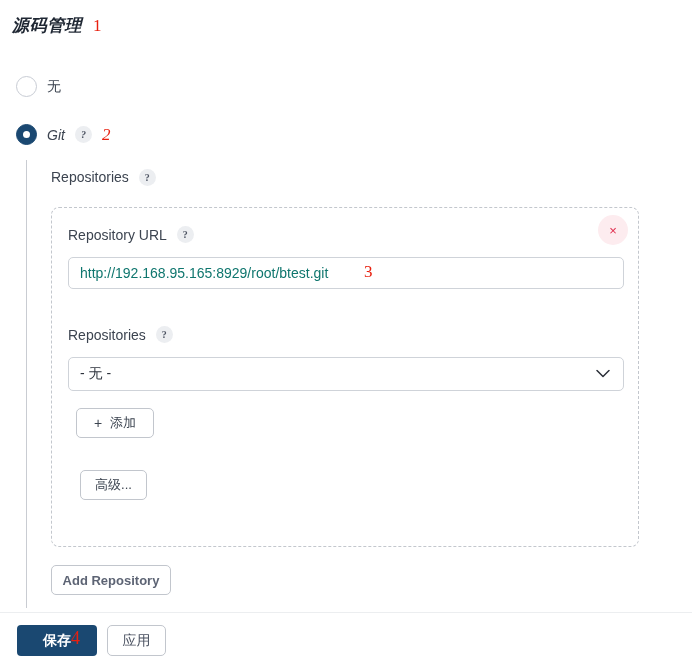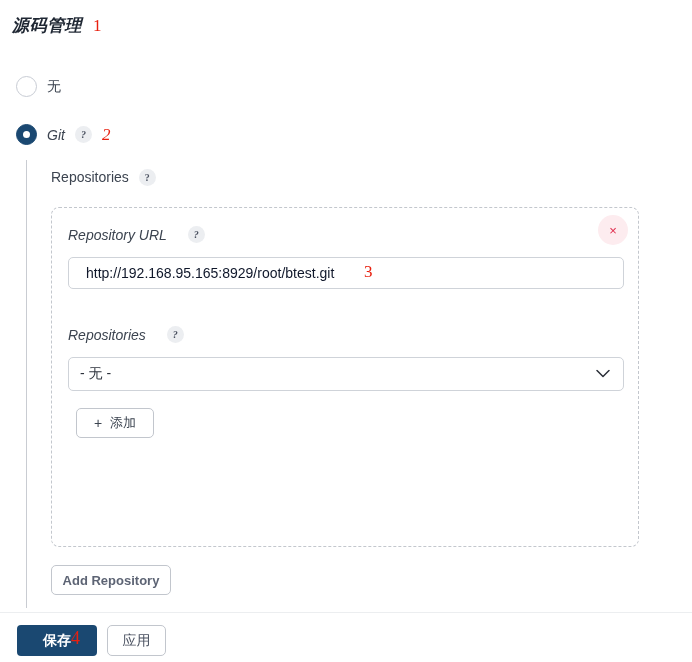--- a/index.html
+++ b/index.html
@@ -150,42 +150,41 @@
   .delete-btn .x {
     color: #e02b4c;
     font-size: 13px;
     line-height: 1;
     font-family: "Liberation Sans", sans-serif;
   }
 
   .field-label {
     display: flex;
     align-items: center;
-    gap: 21px;
-    font-size: 14px;
-    color: #3c4450;
-    font-style: italic;
+    gap: 10px;
+    font-size: 14px;
+    color: #3c4450;
   }
 
   .url-label { position: absolute; left: 16px; top: 18px; }
 
   .text-input {
     position: absolute;
     left: 16px;
     top: 49px;
     width: 556px;
     height: 32px;
     box-sizing: border-box;
     border: 1px solid #cfd3d9;
     border-radius: 5px;
     background: #ffffff;
     font-family: "Liberation Sans", sans-serif;
     font-size: 14px;
-    color: #0f172a;
-    padding: 0 17px;
+    color: #0f766e;
+    padding: 0 11px;
     outline: none;
   }
   .url-annot {
     position: absolute;
     left: 312px;
     top: 54px;
   }
 
   .cred-label { position: absolute; left: 16px; top: 118px; }
 
@@ -367,20 +366,23 @@
     <svg class="chevron" width="14" height="9" viewBox="0 0 14 9">
       <path d="M1 1 L7 7 L13 1" fill="none" stroke="#2b3038" stroke-width="1.5" stroke-linecap="round" stroke-linejoin="round"></path>
     </svg>
   </div>
 
   <button class="btn-outline add-btn">
     <span class="plus">+</span>
     <span>添加</span>
   </button>
 
+  <button class="btn-outline advanced-btn">
+    <span>高级...</span>
+  </button>
 </div>
 
 <button class="btn-outline add-repo-btn">
   <span>Add Repository</span>
 </button>
 
 <div class="footer-sep"></div>
 
 <button class="save-btn">
   <span>保存</span>

